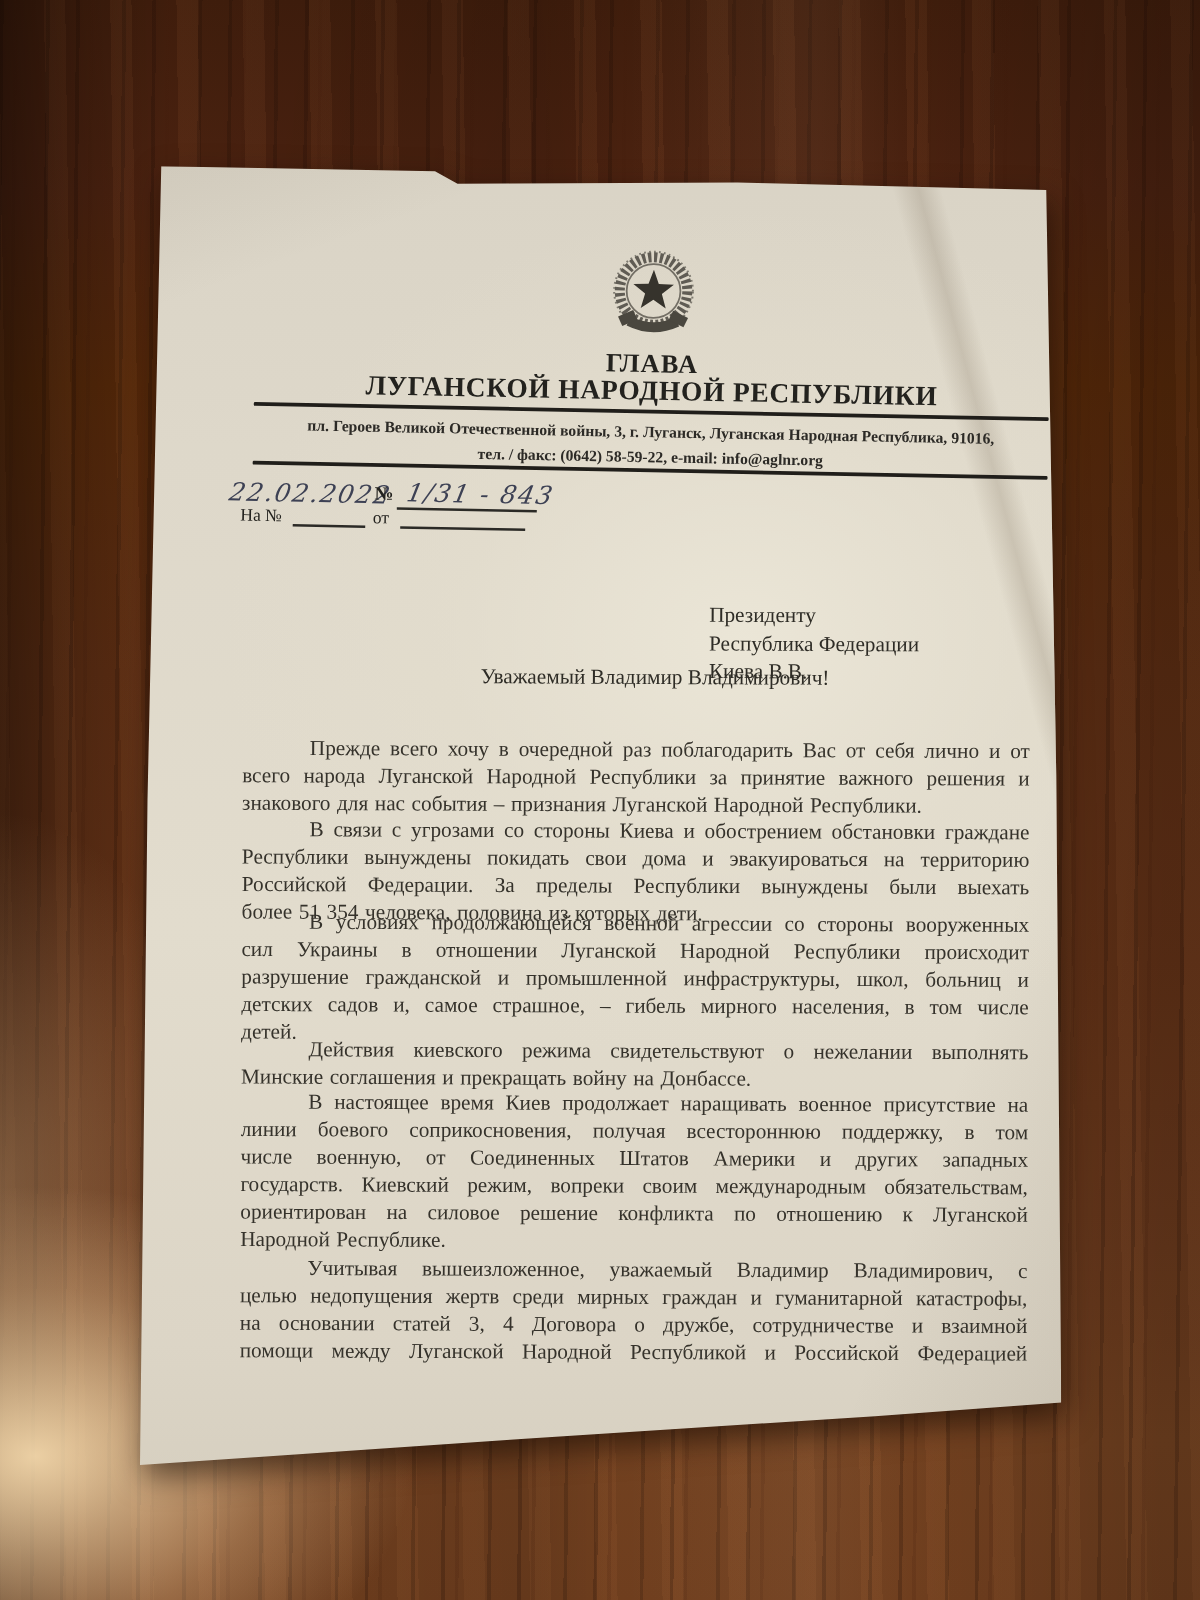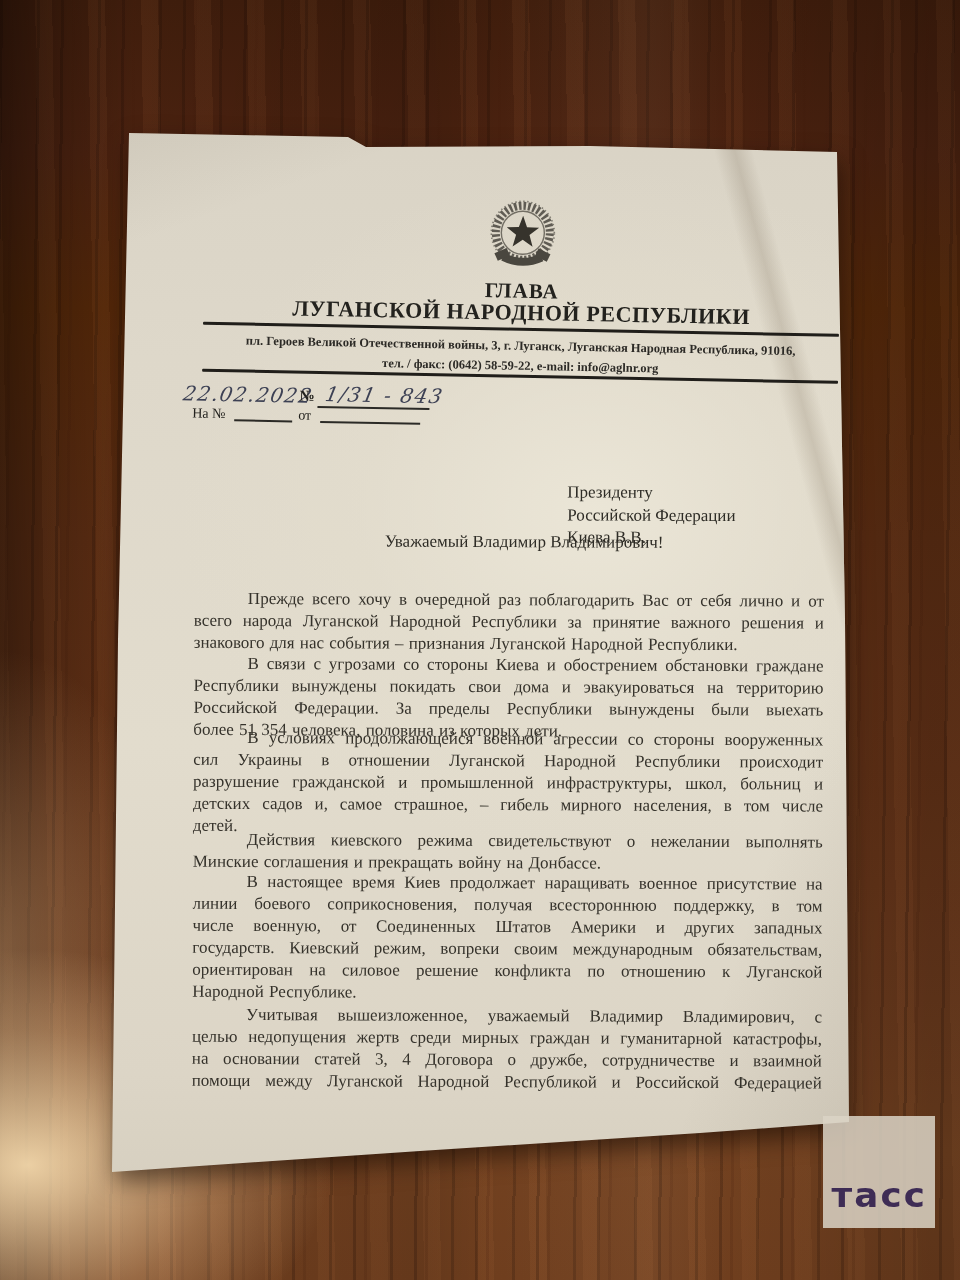--- a/index.html
+++ b/index.html
@@ -95,21 +95,21 @@
         <div class="reply reply-na">На №</div>
         <div class="blank blank1"></div>
         <div class="reply reply-ot">от</div>
         <div class="blank blank2"></div>
       </div>
 
       <div class="bodygrp">
 
         <div class="addressee">
           <div>Президенту</div>
-          <div>Российской Федерации</div>
+          <div>Республика Федерации</div>
           <div>Киева В.В.</div>
         </div>
 
         <div class="salutation">Уважаемый Владимир Владимирович!</div>
 
         <div class="para p1">
           <div class="bl first">Прежде всего хочу в очередной раз поблагодарить Вас от себя лично и от</div>
           <div class="bl">всего народа Луганской Народной Республики за принятие важного решения и</div>
           <div class="bl last">знакового для нас события – признания Луганской Народной Республики.</div>
         </div>
@@ -147,16 +147,13 @@
           <div class="bl first">Учитывая вышеизложенное, уважаемый Владимир Владимирович, с</div>
           <div class="bl">целью недопущения жертв среди мирных граждан и гуманитарной катастрофы,</div>
           <div class="bl">на основании статей 3, 4 Договора о дружбе, сотрудничестве и взаимной</div>
           <div class="bl">помощи между Луганской Народной Республикой и Российской Федерацией</div>
         </div>
 
       </div>
     </div>
   </div>
 
-  <div class="tass">
-    <div class="tass-label">тасс</div>
-  </div>
 </div>
 
 </body></html>

